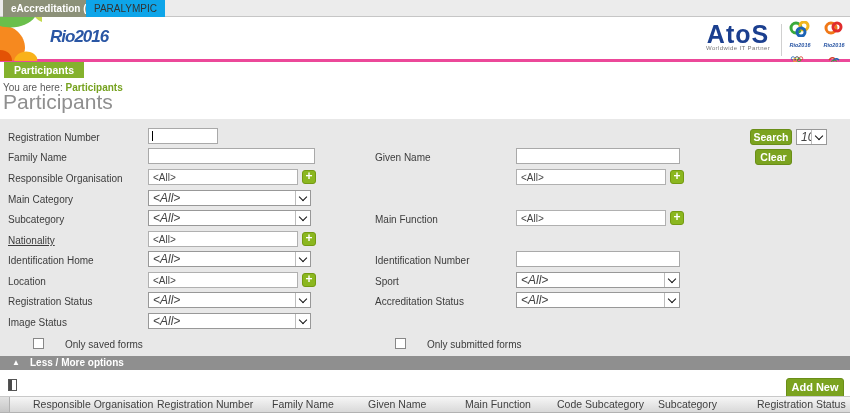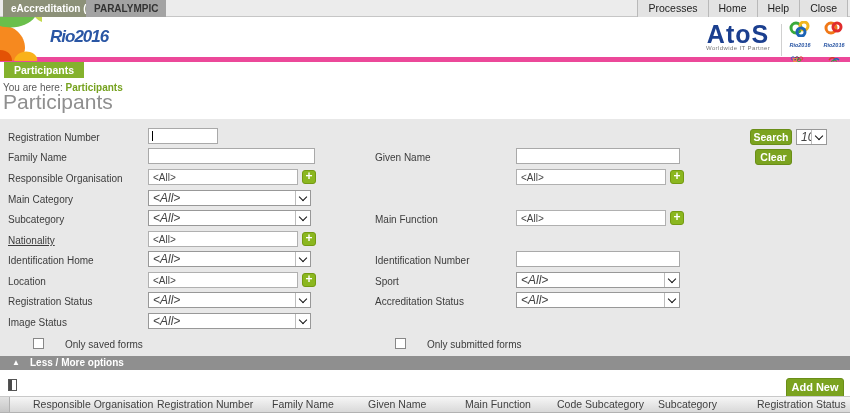--- a/index.html
+++ b/index.html
@@ -5,29 +5,29 @@
   * { margin:0; padding:0; box-sizing:border-box; }
   body { background:#fff; font-family:"Liberation Sans", sans-serif; }
   .screen { position:relative; width:850px; height:413px; background:#fff; overflow:hidden; }
 
   
   .topbar { position:absolute; top:0; left:0; width:850px; height:17px;
             background:#ececec; border-bottom:1px solid #c6c6c6; }
   .tb-tab { position:absolute; top:0; height:17px; font-size:10px; line-height:17px;
             padding:0 8px; cursor:default; }
   .tb-tab.active { background:#8c9178; color:#fff; font-weight:bold; }
-  .tb-tab.idle   { background:#a3a3a3; color:#333;font-weight:bold; }
+  .tb-tab.idle   { background:#0ea5e9; color:#333; }
   .tb-actions { position:absolute; right:2px; top:0; height:17px; display:flex; }
   .tb-btn { height:17px; line-height:16px; font-size:10.5px; color:#222;
             background:#e3e3e3; border-left:1px solid #b9b9b9; padding:0 10px; }
   .tb-btn:last-child { border-right:1px solid #b9b9b9; }
 
   
   .header { position:absolute; top:17px; left:0; width:850px; height:45px;
-            background:#fff; border-bottom:5px solid #ec4899; }
+            background:#fff; border-bottom:3px solid #ec4899; }
   .look-graphic { position:absolute; left:0; top:0; }
   .rio-script { position:absolute; left:50px; top:10px; font-size:17px; font-weight:bold;
                 font-style:italic; color:#2a56a4; letter-spacing:-1px; }
   .app-title { position:absolute; left:116px; top:10px; font-size:18px; font-weight:bold;
                color:#4cb848; }
   .atos { position:absolute; left:702px; top:6px; width:72px; text-align:center; }
   .atos-name { font-size:25px; font-weight:bold; color:#1b3f8f; line-height:22px; letter-spacing:1px;}
   .atos-tag  { font-size:6px; color:#777; letter-spacing:.4px; }
   .hdr-divider { position:absolute; left:781px; top:7px; width:1px; height:32px; background:#d0d0d0; }
   .minilogo { position:absolute; top:4px; width:30px; text-align:center; }
@@ -88,26 +88,20 @@
              white-space:nowrap; }
 </style>
 </head>
 <body>
 
 <div class="screen">
 
   <div class="topbar">
     <div class="tb-tab active" style="left:3px;">eAccreditation (ECR)</div>
     <div class="tb-tab idle" style="left:86px;">PARALYMPIC</div>
-    <div class="tb-actions">
-      <div class="tb-btn">Processes</div>
-      <div class="tb-btn">Home</div>
-      <div class="tb-btn">Help</div>
-      <div class="tb-btn">Close</div>
-    </div>
   </div>
 
   <div class="header">
     <svg class="look-graphic" width="42" height="44" viewBox="0 0 42 44">
       <path fill="#f6891f" d="M0,8 C15,8 25,19 25,31 C25,39 18,44 8,44 L0,44 Z"></path>
       <path fill="#e35205" d="M0,33 C8,33 12,38 12,44 L0,44 Z"></path>
       <path fill="#f9b21a" d="M14,44 C15,37 23,33 30,35 C36,37 38,41 37,44 Z"></path>
       <path fill="#6abf4b" d="M0,0 L35,0 C29,8 15,13 0,9 Z"></path>
       <path fill="#c3d94e" d="M35,0 L42,0 L42,5 C39,4 37,2 35,0 Z"></path>
     </svg>

